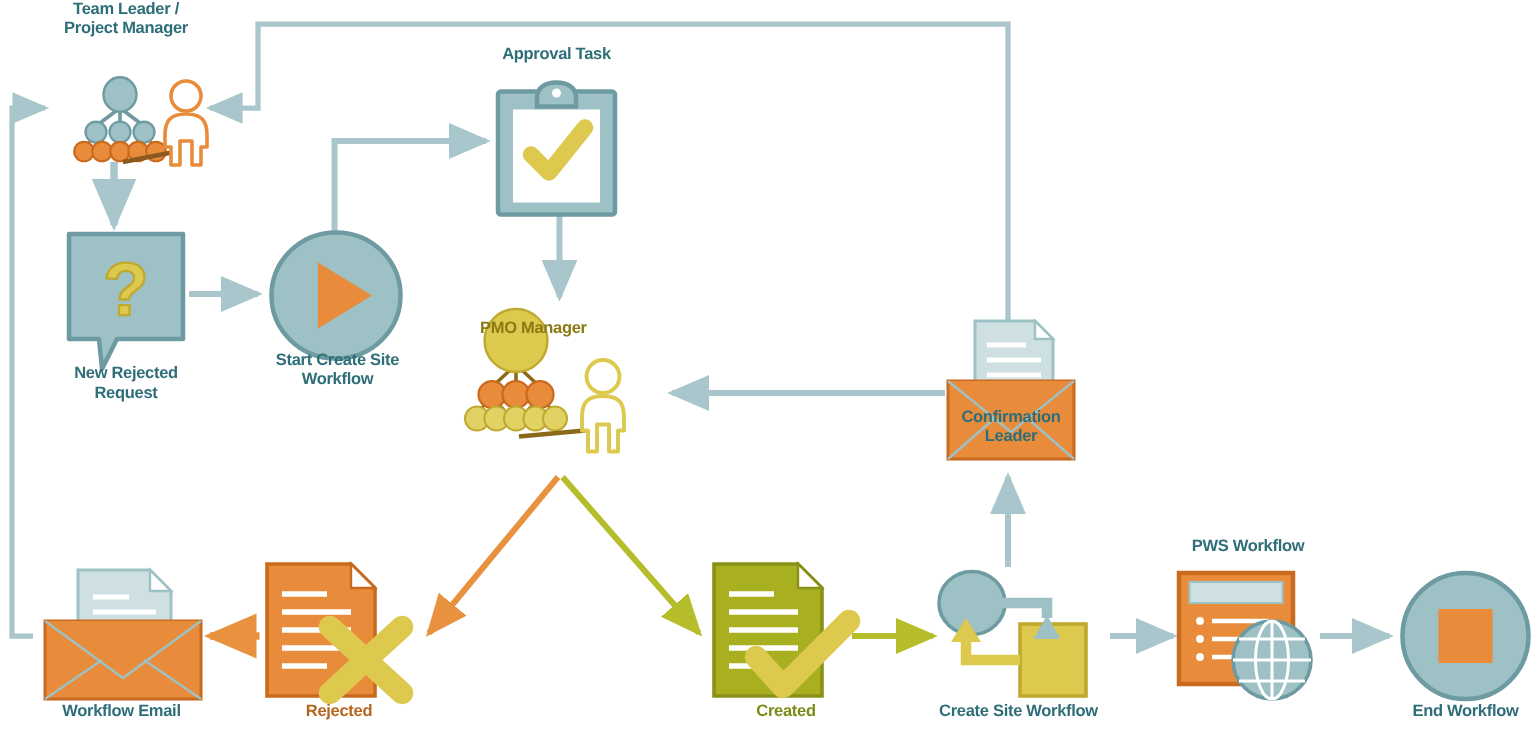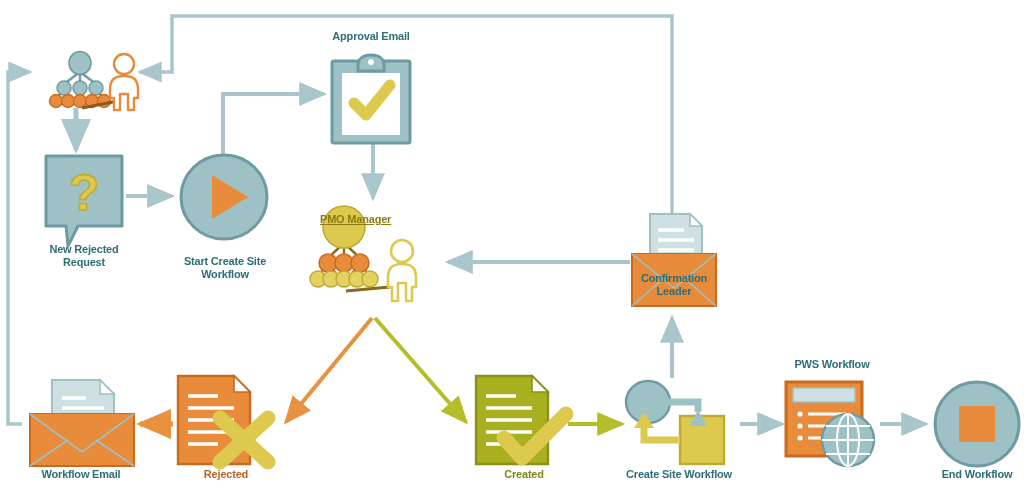--- a/index.html
+++ b/index.html
@@ -120,69 +120,71 @@
       <circle cx="46" cy="51" r="6.5" fill="#e88c3c" stroke="#c96a1e" stroke-width="1.4"></circle>
       <circle cx="58" cy="51" r="6.5" fill="#e88c3c" stroke="#c96a1e" stroke-width="1.4"></circle>
       <circle cx="70" cy="51" r="6.5" fill="#e88c3c" stroke="#c96a1e" stroke-width="1.4"></circle>
 
       <path d="M48,58 L84,51" stroke="#8a5a1e" stroke-width="3" fill="none"></path>
 
       <circle cx="90" cy="14" r="10" fill="#ffffff" stroke="#e88c3c" stroke-width="2.4"></circle>
       <path d="M90,26 C79,26 76,31 76,40 L76,48 L80,48 L80,60 L86,60 L86,44 L94,44 L94,60 L100,60 L100,48 L104,48 L104,40 C104,31 101,26 90,26 Z" fill="#ffffff" stroke="#e88c3c" stroke-width="2.4" stroke-linejoin="round"></path>
     </svg>
   </div>
+  <div class="label lbl-teal" style="left:14px;top:0px;width:140px;">Team Leader /
+Project Manager</div>
 
   <div class="node" style="left:42px;top:152px;">
     <svg width="84" height="100" viewBox="0 0 84 100">
       <path d="M4,4 L80,4 L80,74 L36,74 L26,94 L24,74 L4,74 Z" fill="#9dc1c4" stroke="#6d9ba1" stroke-width="3" stroke-linejoin="round"></path>
       <text x="42" y="58" font-family="'Liberation Sans',sans-serif" font-size="50" font-weight="bold" text-anchor="middle" fill="#ddc94e" stroke="#bfa92e" stroke-width="1.5">?</text>
     </svg>
   </div>
   <div class="label lbl-teal" style="left:24px;top:243px;width:120px;">New Rejected
 Request</div>
 
   <div class="node" style="left:178px;top:153px;">
     <svg width="92" height="88" viewBox="0 0 92 88">
       <ellipse cx="46" cy="44" rx="43" ry="42" fill="#9dc1c4" stroke="#6d9ba1" stroke-width="3"></ellipse>
       <path d="M34,22 L70,44 L34,66 Z" fill="#e88c3c"></path>
     </svg>
   </div>
-  <div class="label lbl-teal" style="left:160px;top:255px;width:130px;">Start Create Site
+  <div class="label lbl-teal" style="left:160px;top:234px;width:130px;">Start Create Site
 Workflow</div>
 
   <div class="node" style="left:328px;top:53px;">
     <svg width="86" height="92" viewBox="0 0 86 92">
       <rect x="4" y="8" width="78" height="82" rx="2" fill="#9dc1c4" stroke="#6d9ba1" stroke-width="3"></rect>
       <rect x="14" y="20" width="58" height="62" fill="#ffffff"></rect>
       <path d="M30,12 C30,5 36,2 43,2 C50,2 56,5 56,12 L56,18 L30,18 Z" fill="#9dc1c4" stroke="#6d9ba1" stroke-width="3"></path>
       <circle cx="43" cy="9" r="3" fill="#ffffff"></circle>
       <path d="M26,50 L38,62 L62,32" stroke="#ddc94e" stroke-width="11" fill="none" stroke-linecap="round" stroke-linejoin="round"></path>
     </svg>
   </div>
-  <div class="label lbl-teal" style="left:306px;top:30px;width:130px;">Approval Email</div>
+  <div class="label lbl-teal" style="left:306px;top:30px;width:130px;">Approval Task</div>
 
   <div class="node" style="left:306px;top:203px;">
     <svg width="120" height="118" viewBox="0 0 120 118">
       <path d="M38,40 L22,55 M38,40 L38,55 M38,40 L54,55" stroke="#8a6a18" stroke-width="2.4" fill="none"></path>
       <path d="M22,62 L14,70 M22,62 L30,70 M38,62 L38,70 M54,62 L46,70 M54,62 L62,70" stroke="#8a6a18" stroke-width="2" fill="none"></path>
       <ellipse cx="38" cy="24" rx="21" ry="21" fill="#ddc94e" stroke="#bfa92e" stroke-width="1.6"></ellipse>
       <circle cx="22" cy="60" r="9" fill="#e88c3c" stroke="#c96a1e" stroke-width="1.5"></circle>
       <circle cx="38" cy="60" r="9" fill="#e88c3c" stroke="#c96a1e" stroke-width="1.5"></circle>
       <circle cx="54" cy="60" r="9" fill="#e88c3c" stroke="#c96a1e" stroke-width="1.5"></circle>
       <circle cx="12" cy="76" r="8" fill="#e2d264" stroke="#bfa92e" stroke-width="1.4"></circle>
       <circle cx="25" cy="76" r="8" fill="#e2d264" stroke="#bfa92e" stroke-width="1.4"></circle>
       <circle cx="38" cy="76" r="8" fill="#e2d264" stroke="#bfa92e" stroke-width="1.4"></circle>
       <circle cx="51" cy="76" r="8" fill="#e2d264" stroke="#bfa92e" stroke-width="1.4"></circle>
       <circle cx="64" cy="76" r="8" fill="#e2d264" stroke="#bfa92e" stroke-width="1.4"></circle>
       <path d="M40,88 L84,84" stroke="#8a6a18" stroke-width="3" fill="none"></path>
       <circle cx="96" cy="48" r="11" fill="#ffffff" stroke="#ddc94e" stroke-width="2.6"></circle>
       <path d="M96,61 C85,61 82,66 82,75 L82,84 L86,84 L86,98 L92,98 L92,80 L100,80 L100,98 L106,98 L106,84 L110,84 L110,75 C110,66 107,61 96,61 Z" fill="#ffffff" stroke="#ddc94e" stroke-width="2.6" stroke-linejoin="round"></path>
     </svg>
   </div>
-  <div class="label lbl-gold" style="left:320px;top:213px;width:120px;text-align:left;text-decoration:underline;">PMO Manager</div>
+  <div class="label lbl-gold" style="left:320px;top:213px;width:120px;text-align:left;">PMO Manager</div>
 
   <div class="node" style="left:628px;top:212px;">
     <svg width="92" height="98" viewBox="0 0 92 98">
       <path d="M22,2 L62,2 L74,14 L74,72 L22,72 Z" fill="#cfe0e2" stroke="#9dc1c4" stroke-width="2"></path>
       <path d="M62,2 L62,14 L74,14 Z" fill="#ffffff" stroke="#9dc1c4" stroke-width="1.6"></path>
       <path d="M30,18 L56,18 M30,28 L66,28 M30,38 L66,38 M30,48 L66,48 M30,58 L56,58" stroke="#ffffff" stroke-width="3.4" fill="none"></path>
       <path d="M4,42 L88,42 L88,94 L4,94 Z" fill="#e88c3c" stroke="#c96a1e" stroke-width="2"></path>
       <path d="M4,42 L46,76 L88,42" fill="#e88c3c" stroke="#9dc1c4" stroke-width="1.6"></path>
       <path d="M4,94 L36,66 M88,94 L56,66" stroke="#9dc1c4" stroke-width="1.6" fill="none"></path>
     </svg>

